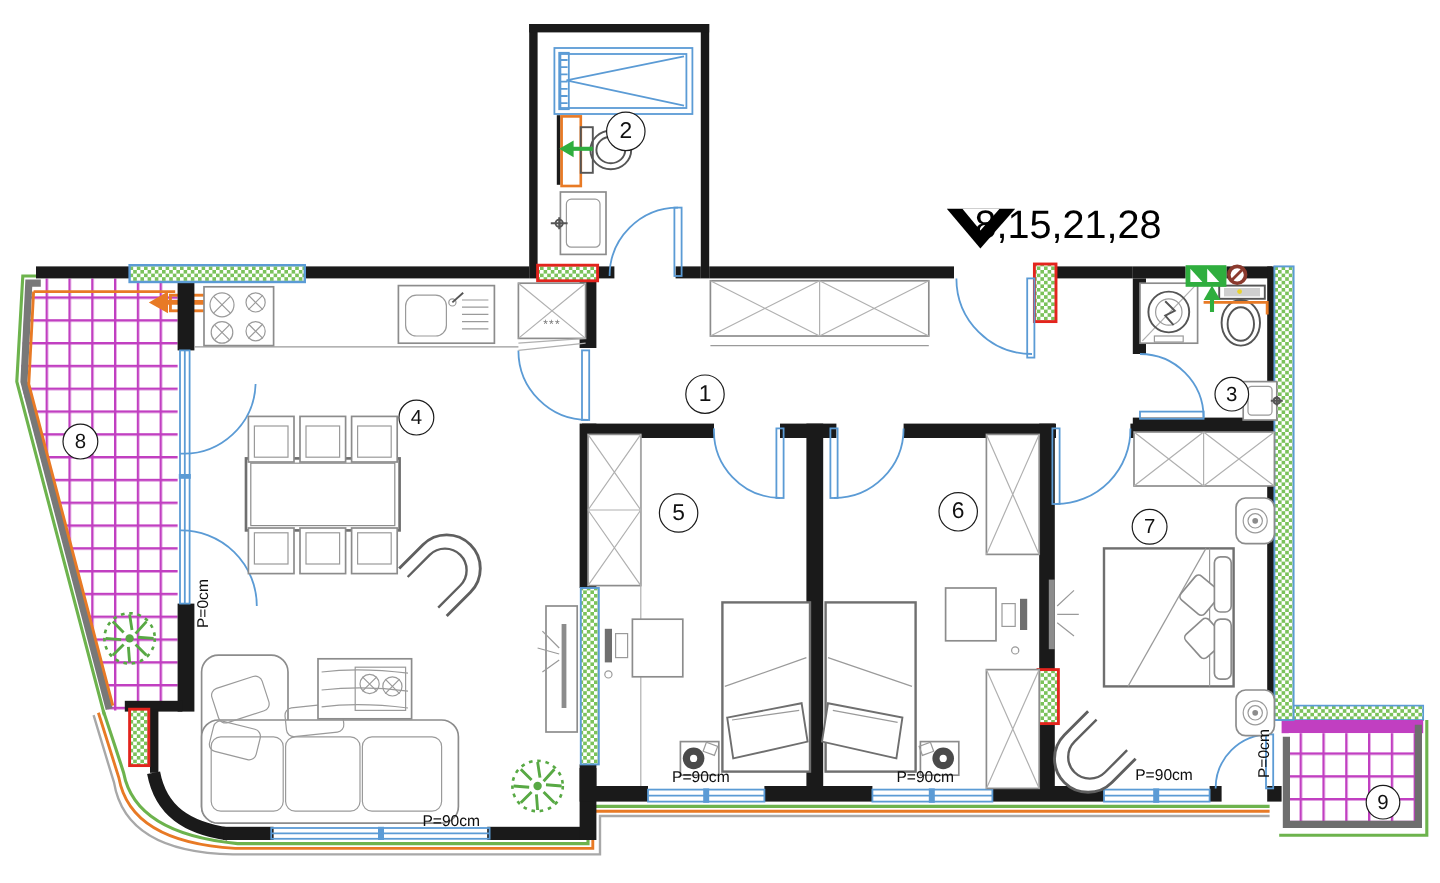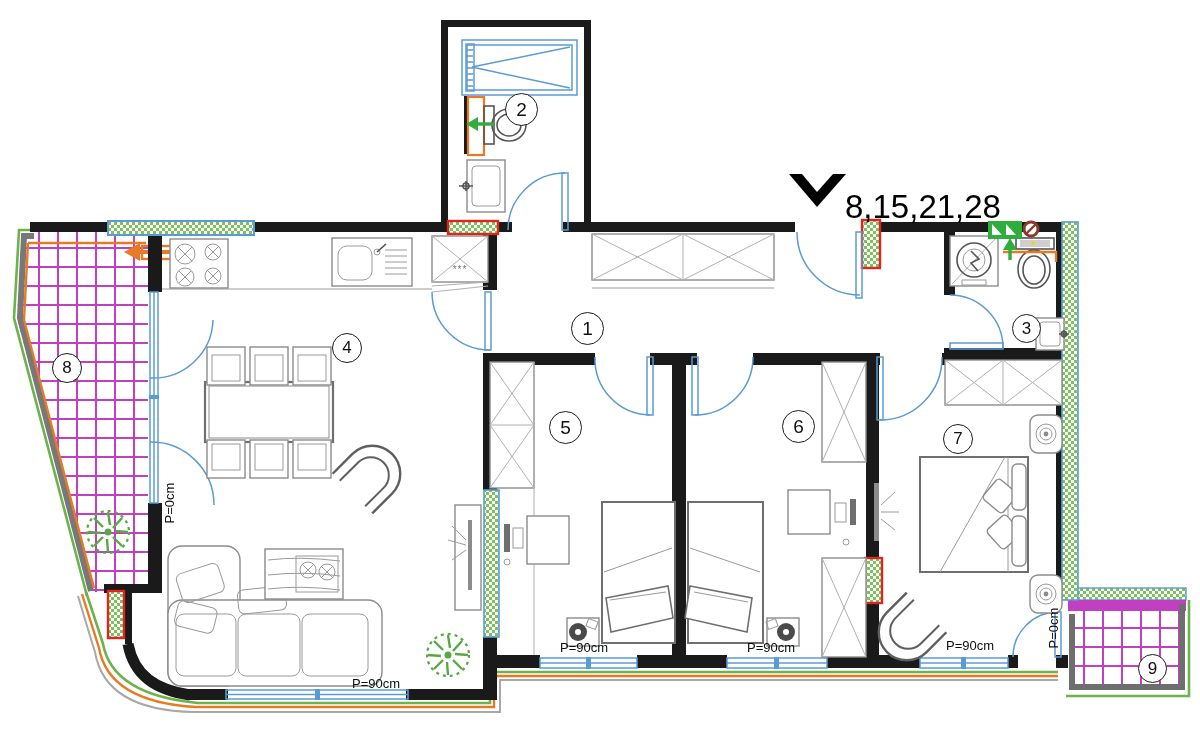--- a/index.html
+++ b/index.html
@@ -466,21 +466,21 @@
       <path class="furnln" d="M881,505 L895,492 M881,512 L899,512 M881,519 L895,530"></path>
     </g>
   </g>
 
   <g>
     <polygon points="789,174 846,174 817,207" fill="#000"></polygon>
     <polygon points="802,174 833,174 817,192" fill="#fff"></polygon>
   </g>
 </svg>
 
-<div class="title" style="left:845px;top:168px;margin-top:20px;">8,15,21,28</div>
+<div class="title" style="left:812px;top:168px;">8,15,21,28</div>
 
 <div class="circ" style="left:571px;top:312px;width:33px;height:33px;font-size:19px;">1</div>
 <div class="circ" style="left:505px;top:93px;width:33px;height:33px;font-size:19px;">2</div>
 <div class="circ" style="left:1012px;top:314px;width:29px;height:29px;font-size:17px;">3</div>
 <div class="circ" style="left:332px;top:333px;width:30px;height:30px;font-size:17px;">4</div>
 <div class="circ" style="left:549px;top:411px;width:33px;height:33px;font-size:19px;">5</div>
 <div class="circ" style="left:782px;top:410px;width:33px;height:33px;font-size:19px;">6</div>
 <div class="circ" style="left:943px;top:424px;width:30px;height:30px;font-size:17px;">7</div>
 <div class="circ" style="left:52px;top:353px;width:30px;height:30px;font-size:17px;">8</div>
 <div class="circ" style="left:1138px;top:654px;width:29px;height:29px;font-size:17px;">9</div>

